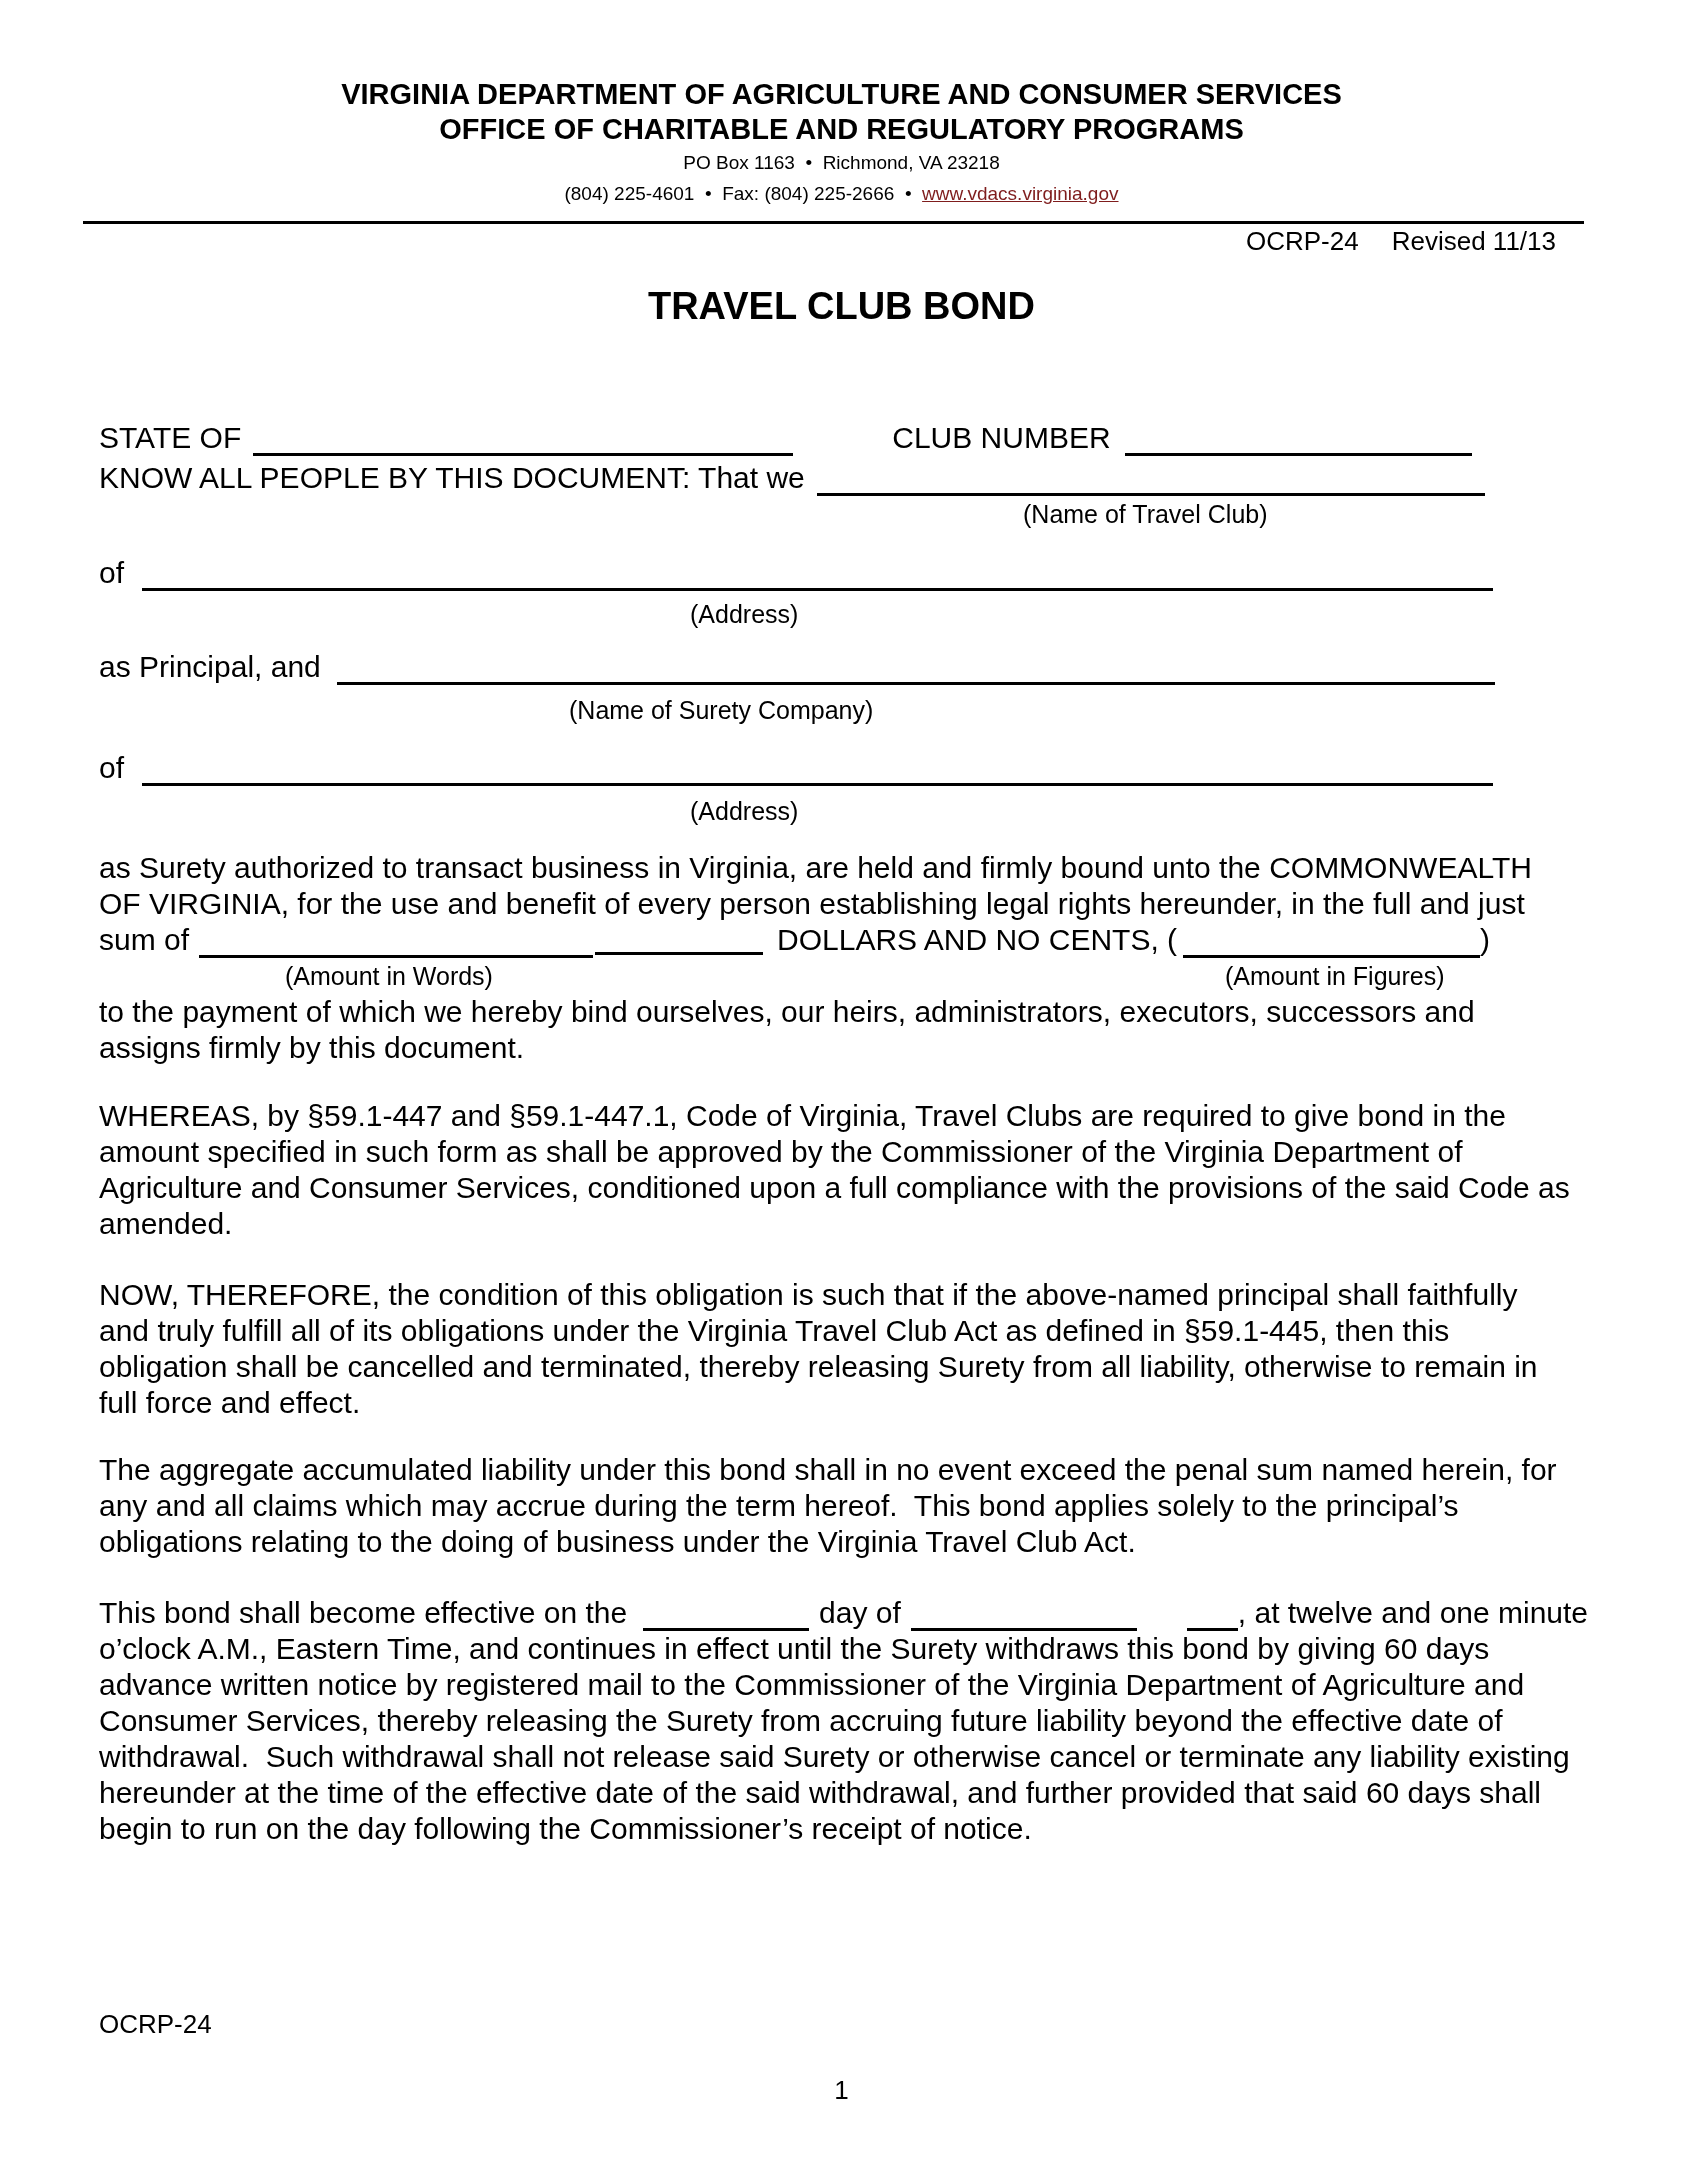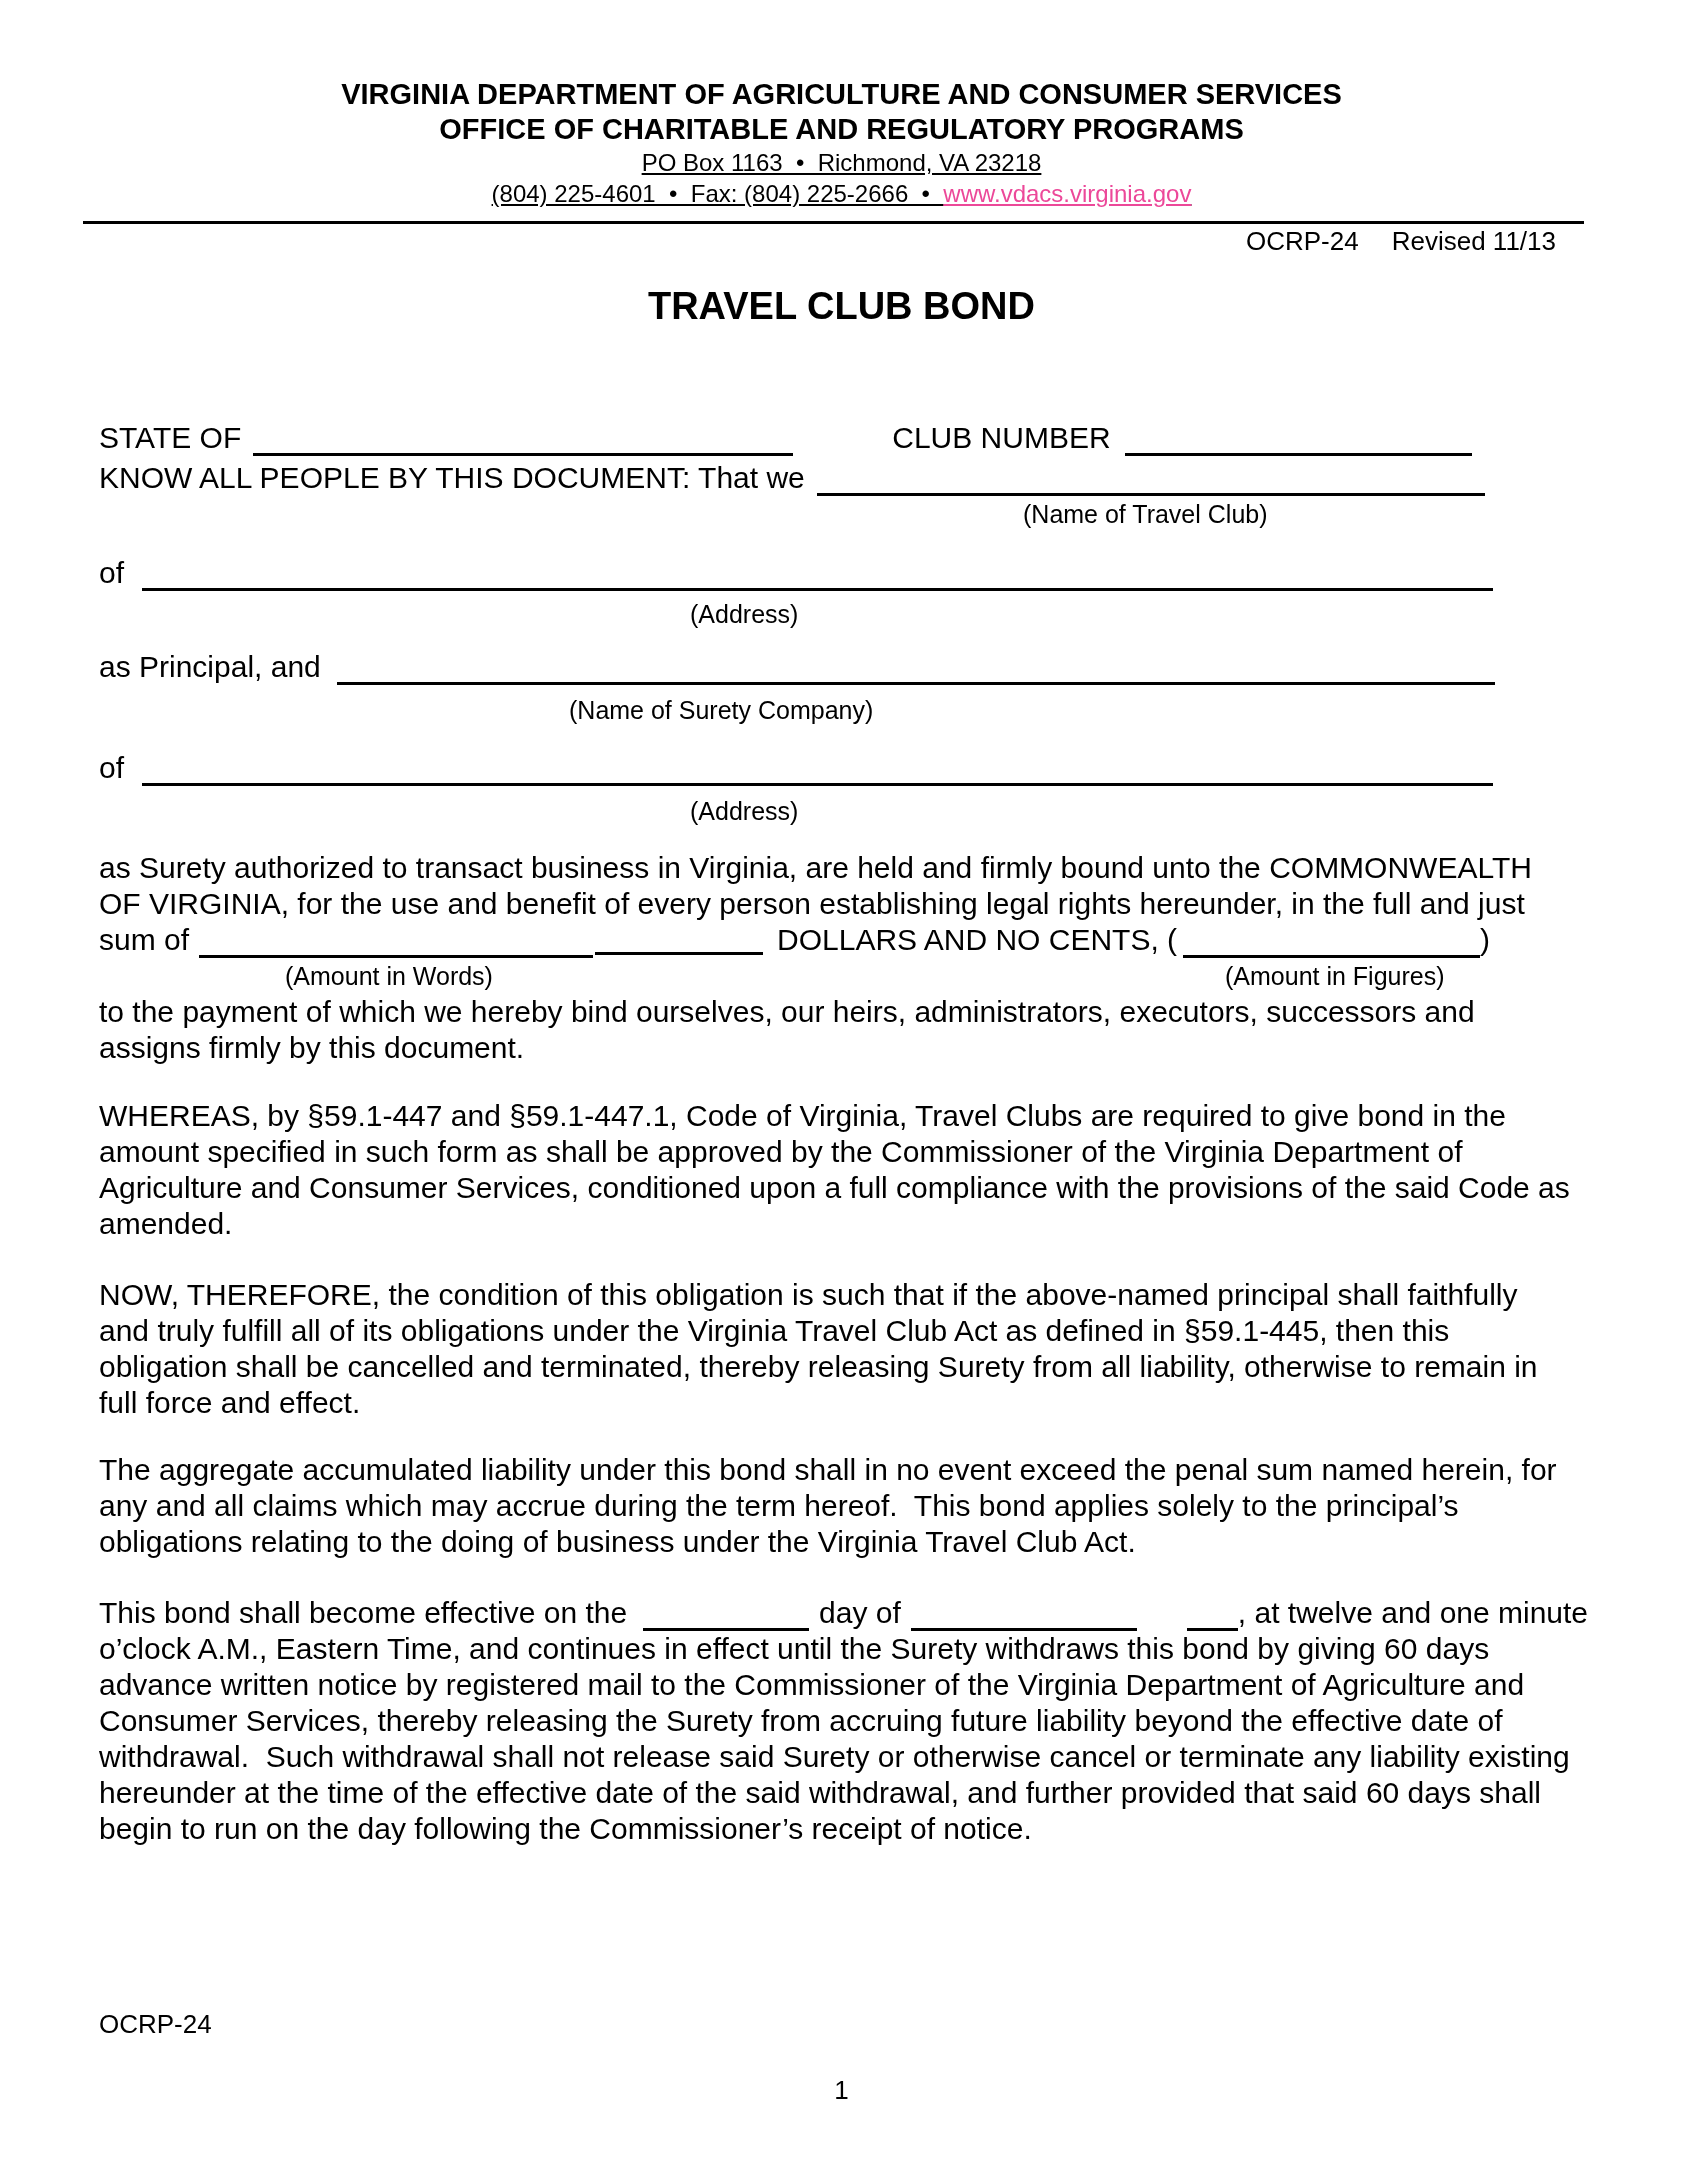--- a/index.html
+++ b/index.html
@@ -9,22 +9,22 @@
     margin:0 auto;
     background:#ffffff;
     color:#000000;
     font-family:"Liberation Sans","DejaVu Sans",sans-serif;
     font-size:30px;
     overflow:hidden;
   }
   
   .letterhead { position:absolute; top:77px; left:0; width:100%; text-align:center; }
   .org  { font-weight:bold; font-size:29px; line-height:35px; white-space:pre; }
-  .addr { font-size:24px; line-height:31px; white-space:pre;text-decoration:underline; }
-  .weblink { color:#ec4899; text-decoration:underline; cursor:pointer; }
+  .addr { font-size:19px; line-height:31px; white-space:pre; }
+  .weblink { color:#7f1d1d; text-decoration:underline; cursor:pointer; }
   .rule { position:absolute; top:221px; left:83px; width:1501px; height:3px; background:#000; }
   .revline { position:absolute; top:226px; right:127px; font-size:26px; line-height:30px; }
   .revline .rev2 { margin-left:33px; }
   
   .title { position:absolute; top:284px; left:0; width:100%; text-align:center;
            font-weight:bold; font-size:38px; line-height:44px; margin:0; }
   
   .body { position:absolute; top:420px; left:99px; width:1445px; }
   .row  { white-space:nowrap; line-height:36px; height:36px; }
   .blank { display:inline-block; height:0; border-bottom:3px solid #000; vertical-align:-8px; }

